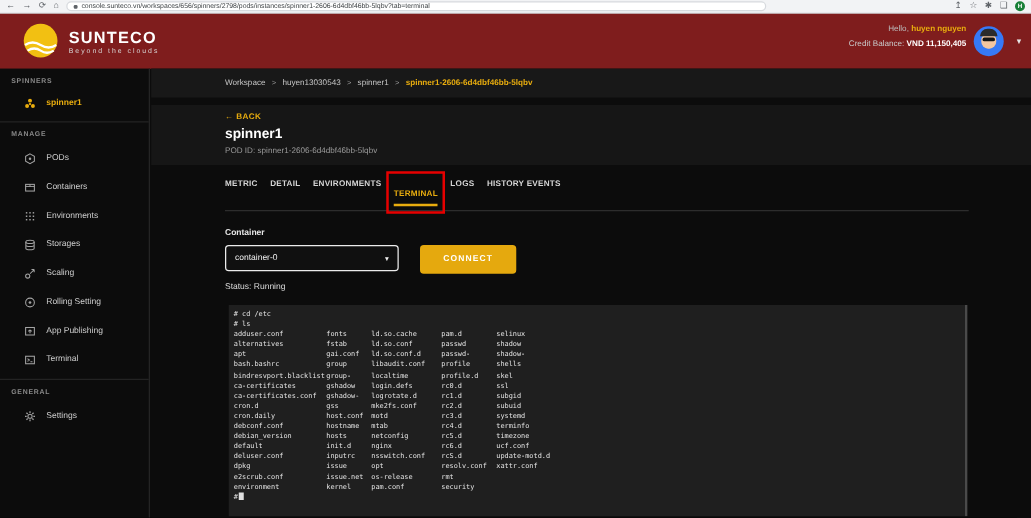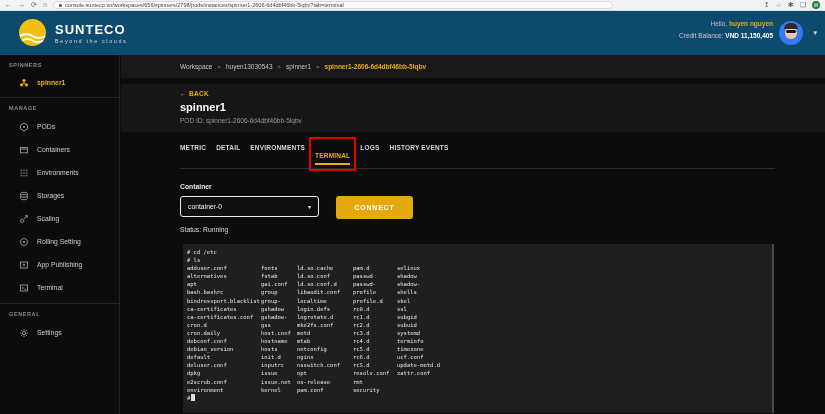--- a/index.html
+++ b/index.html
@@ -13,21 +13,21 @@
   .nav-ic { font-size:7px; color:#5f6368; line-height:10px; }
   .url-pill { flex:1; height:8px; background:#fff; border:1px solid #d7dade; border-radius:5px;
     display:flex; align-items:center; padding:0 5px; gap:3px; max-width:560px; }
   .lock { width:3px; height:3px; background:#5f6368; border-radius:1px; }
   .url-text { font-size:5.5px; color:#3c4043; white-space:nowrap; overflow:hidden; }
   .chrome-right { display:flex; align-items:center; gap:6px; margin-left:auto; }
   .chrome-avatar { width:8px; height:8px; border-radius:50%; background:#188038; color:#fff;
     font-size:5px; font-weight:bold; display:flex; align-items:center; justify-content:center; }
 
   
-  .app-header { position:absolute; top:11px; left:0; right:0; height:44px; background:#0c4a6e;padding-left:33px; }
+  .app-header { position:absolute; top:11px; left:0; right:0; height:44px; background:#7f1d1d;padding-left:33px; }
   .logo-wrap { position:absolute; left:18px; top:7px; display:flex; align-items:center; gap:8px; }
   .brand-name { font-size:13px; font-weight:bold; color:#fff; letter-spacing:1px; }
   .brand-tagline { font-size:5.5px; color:#d9d9d9; letter-spacing:1.6px; margin-top:1px; }
   .header-right { position:absolute; right:52px; top:9px; text-align:right; }
   .greeting { font-size:6.5px; color:#bdbdbd; }
   .greeting b { color:#e9ad0e; font-weight:bold; }
   .credit { font-size:6.5px; color:#c9c9c9; margin-top:5px; }
   .credit b { color:#fff; }
   .avatar { position:absolute; right:22px; top:10px; width:24px; height:24px; border-radius:50%;
     background:#3679f6; overflow:hidden; }

